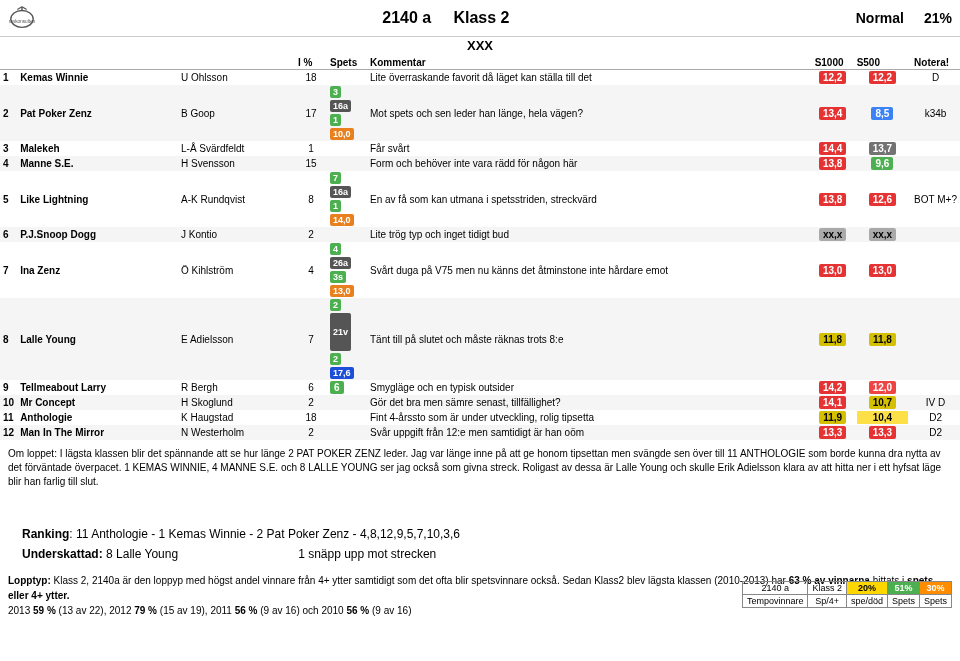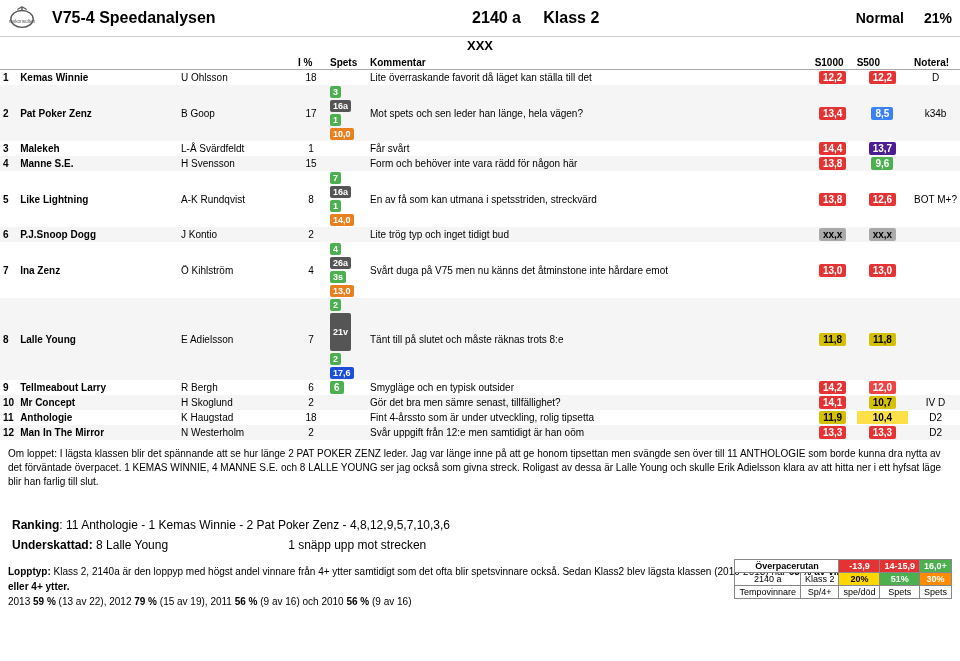--- a/index.html
+++ b/index.html
@@ -78,22 +78,22 @@
     .bottom-section {
       padding: 4px 8px;
       font-size: 10px;
     }
     .bottom-text {
       margin-top: 3px;
       font-size: 10px;
       line-height: 1.4;
     }
     .ranking-section {
-      margin-top: 25px;
-      padding: 0 12px;
+      margin-top: 34px;
+      padding: 0 22px;
     }
     .ranking-text {
       font-size: 12px;
     }
     .underskattad-text {
       font-size: 12px;
       margin-top: 6px;
     }
     .lopptyp-section {
       margin-top: 12px;
@@ -129,21 +129,20 @@
   <div class="header">
     <div class="logo">
       <svg class="logo-icon" viewBox="0 0 30 30">
         <ellipse cx="15" cy="16" rx="12" ry="9" fill="none" stroke="#555" stroke-width="1.5"></ellipse>
         <line x1="15" y1="7" x2="15" y2="3" stroke="#555" stroke-width="1.5"></line>
         <line x1="15" y1="3" x2="10" y2="6" stroke="#555" stroke-width="1.2"></line>
         <line x1="15" y1="3" x2="20" y2="6" stroke="#555" stroke-width="1.2"></line>
         <text x="15" y="20" text-anchor="middle" font-size="5" fill="#555">ravkonsulten</text>
       </svg>
     </div>
-    <div class="header-title">V75-4 Speedanalysen</div>
     <div class="header-mid">
       <span>2140 a</span>
       &nbsp;&nbsp;&nbsp;
       <span>Klass 2</span>
     </div>
     <div class="header-right">
       <span>Normal</span>
       <span>21%</span>
     </div>
   </div>
@@ -195,21 +194,21 @@
           <td class="col-nota">k34b</td>
         </tr>
         <tr>
           <td class="col-num">3</td>
           <td class="col-horse" style="font-weight: bold;">Malekeh</td>
           <td class="col-driver">L-Å Svärdfeldt</td>
           <td class="col-percent">1</td>
           <td class="col-spets"></td>
           <td class="col-comment" style="white-space: normal;">Får svårt</td>
           <td class="col-s1000"><span style="display: inline-block; padding: 1px 4px; border-radius: 2px; font-weight: bold; font-size: 10px; background: rgb(229, 51, 51); color: rgb(255, 255, 255);">14,4</span></td>
-          <td class="col-s500"><span style="display: inline-block; padding: 1px 4px; border-radius: 2px; font-weight: bold; font-size: 10px; background: #4c1d95; color: rgb(255, 255, 255);">13,7</span></td>
+          <td class="col-s500"><span style="display: inline-block; padding: 1px 4px; border-radius: 2px; font-weight: bold; font-size: 10px; background: #737373; color: rgb(255, 255, 255);">13,7</span></td>
           <td class="col-nota"></td>
         </tr>
         <tr>
           <td class="col-num">4</td>
           <td class="col-horse" style="font-weight: bold;">Manne S.E.</td>
           <td class="col-driver">H Svensson</td>
           <td class="col-percent">15</td>
           <td class="col-spets"></td>
           <td class="col-comment" style="white-space: normal;">Form och behöver inte vara rädd för någon här</td>
           <td class="col-s1000"><span style="display: inline-block; padding: 1px 4px; border-radius: 2px; font-weight: bold; font-size: 10px; background: rgb(229, 51, 51); color: rgb(255, 255, 255);">13,8</span></td>
@@ -358,26 +357,20 @@
     <span>(15 av 19), 2011</span>
     <span style="font-weight:bold;">56 %</span>
     <span>(9 av 16) och 2010</span>
     <span style="font-weight:bold;">56 %</span>
     <span>(9 av 16)</span>
   </div>
 
   <div class="bottom-table-wrap">
     <table class="bottom-stats-table">
       <tbody>
-          <tr>
-        <td colspan="2" class="overpacerutan" style="border:1px solid #888;background:#fff;">Överpacerutan</td>
-        <td style="background:#e53333;color:#fff;font-weight:bold;font-size:9px;">-13,9</td>
-        <td style="background:#e53333;color:#fff;font-weight:bold;font-size:9px;">14-15,9</td>
-        <td style="background:#4caf50;color:#fff;font-weight:bold;font-size:9px;">16,0+</td>
-      </tr>
       <tr>
         <td>2140 a</td>
         <td>Klass 2</td>
         <td class="stat-yellow">20%</td>
         <td class="stat-green">51%</td>
         <td class="stat-orange">30%</td>
       </tr>
       <tr>
         <td>Tempovinnare</td>
         <td>Sp/4+</td>

